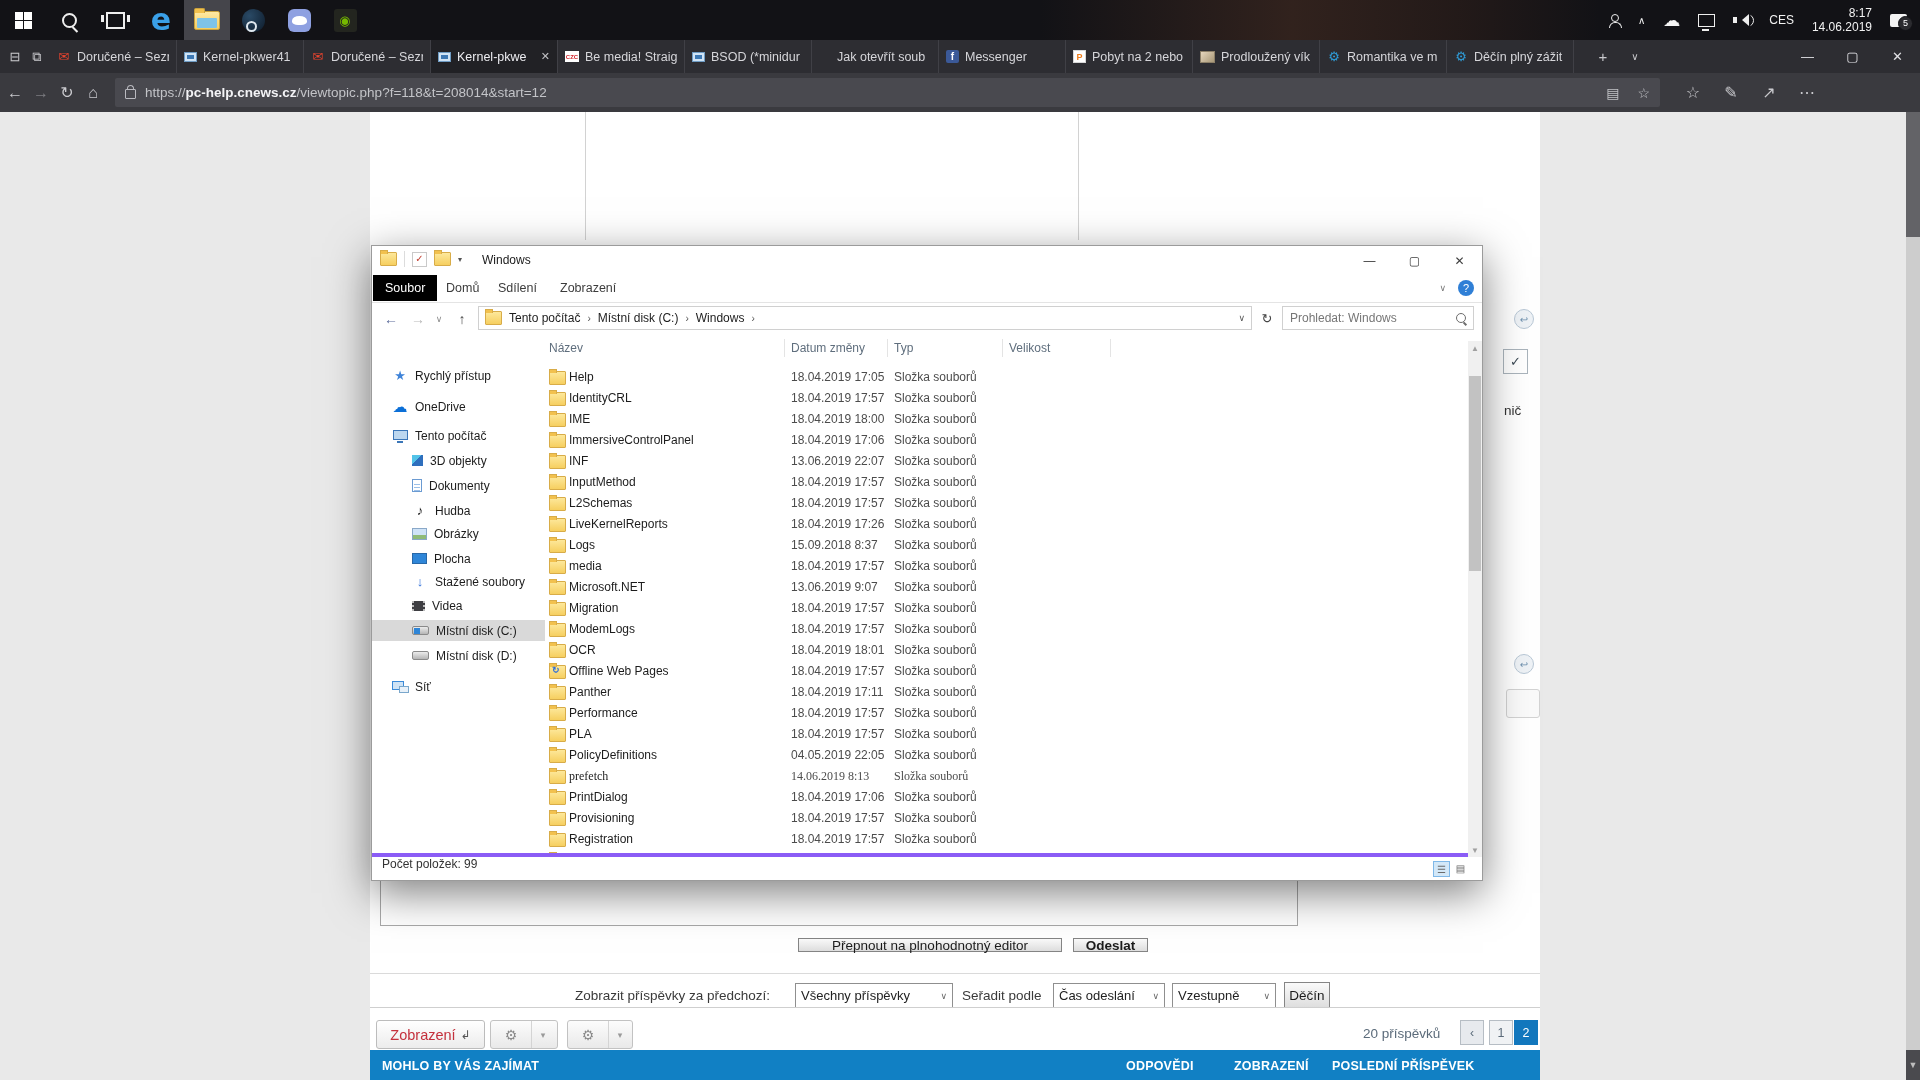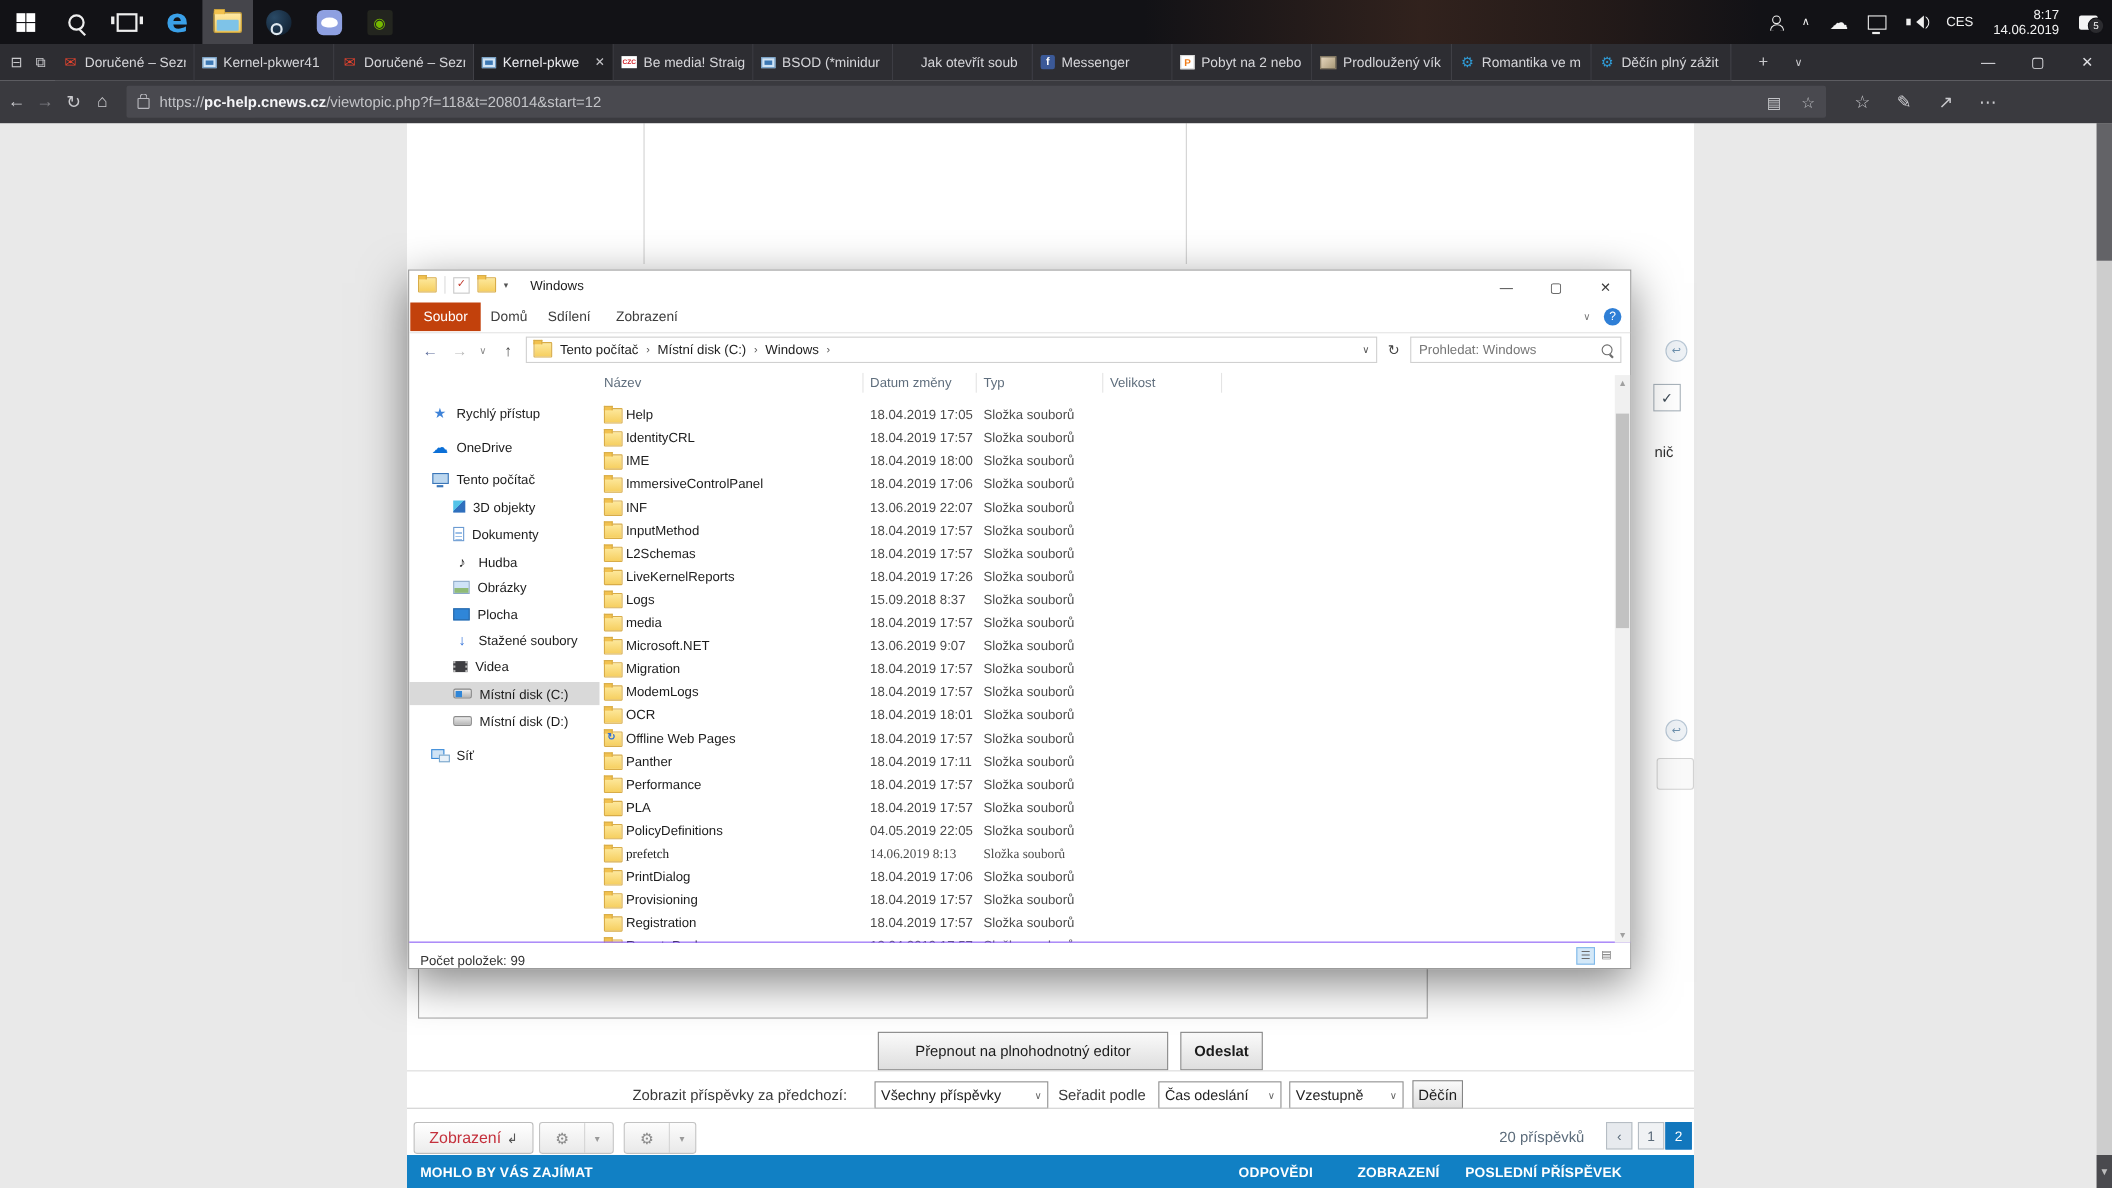--- a/index.html
+++ b/index.html
@@ -96,21 +96,21 @@
   .pi-brand{position:absolute;right:10px;top:22px;display:flex;align-items:center;gap:5px;color:#0a77d6;font-size:13px;font-weight:400}
   .pi-flag{width:12px;height:12px;display:grid;grid-template-columns:5px 5px;grid-template-rows:5px 5px;gap:1px}
   .pi-flag i{background:#0a77d6}
   .side-circle{position:absolute;width:18px;height:18px;border-radius:50%;background:#eef2f6;border:1px solid #b9c8d6;
       display:flex;align-items:center;justify-content:center;color:#6d90ad;font-size:10px}
   .side-check{position:absolute;left:1503px;top:237px;width:23px;height:23px;background:#fff;border:1px solid #aab4bc;
       display:flex;align-items:center;justify-content:center;color:#3d4a55;font-size:13px}
   .side-note{position:absolute;left:1504px;top:291px;font-size:13.5px;color:#333}
   .side-box{position:absolute;left:1506px;top:577px;width:32px;height:27px;border:1px solid #d3d3d3;border-radius:3px;background:#fafafa}
   .editor-box{position:absolute;left:380px;top:767px;width:916px;height:45px;background:#fff;border:1px solid #a8a8a8}
-  .btn-classic{position:absolute;height:35px;background:linear-gradient(#fafafa,#dedede);border:1px solid #858585;
+  .btn-classic{position:absolute;height:14px;background:linear-gradient(#fafafa,#dedede);border:1px solid #858585;
       display:flex;align-items:center;justify-content:center;font-size:13.5px;color:#1c1c1c;box-sizing:border-box}
   .hr{position:absolute;left:370px;width:1170px;height:1px;background:#dadada}
   .sort-label{position:absolute;font-size:13.5px;color:#3a3a3a}
   .sel{position:absolute;height:25px;background:#fff;border:1px solid #8f8f8f;display:flex;align-items:center;
       font-size:13px;color:#222;padding:0 5px;box-sizing:border-box}
   .sel .car{margin-left:auto;font-size:9px;color:#666;padding-left:6px}
   .reply-btn{position:absolute;left:376px;top:908px;width:107px;height:27px;border:1px solid #bcbcbc;border-radius:3px;
       background:linear-gradient(#ffffff,#ececec);display:flex;align-items:center;justify-content:center;gap:5px;
       color:#c4303c;font-size:14.5px}
   .tool-btn{position:absolute;top:908px;height:27px;border:1px solid #c2c2c2;border-radius:3px;background:linear-gradient(#fcfcfc,#e9e9e9);
@@ -136,21 +136,21 @@
   .qat{position:absolute;left:8px;top:5px;display:flex;align-items:center;gap:7px}
   .qat .sep{width:1px;height:16px;background:#dcdcdc}
   .mini-fldr{width:15px;height:12px;background:linear-gradient(#fde89b,#f6cf60);border:1px solid #d8ac48;border-radius:1px;position:relative}
   .mini-fldr::before{content:"";position:absolute;left:-1px;top:-3px;width:6px;height:3px;background:#f2c14e;border:1px solid #d8ac48;border-bottom:none}
   .qat-check{width:13px;height:13px;background:#fff;border:1px solid #c9c9c9;color:#c23b2e;font-size:10px;line-height:12px;text-align:center}
   .qat .car{font-size:8px;color:#555}
   .ex-title .t-text{position:absolute;left:110px;top:7px;font-size:12px;color:#1a1a1a}
   .ex-winbtn{position:absolute;top:0;width:45px;height:29px;display:flex;align-items:center;justify-content:center;color:#3c3c3c;font-size:12px}
   .ex-ribbon{position:absolute;left:0;top:29px;right:0;height:27px;border-bottom:1px solid #e4e4e4}
   .rtab{position:absolute;top:0;height:26px;display:flex;align-items:center;justify-content:center;font-size:12.5px;color:#3c3c3c;padding:0 12px}
-  .rtab.file{background:#c2410c;color:#fff}
+  .rtab.file{background:#000000;color:#fff}
   .rb-right{position:absolute;right:8px;top:5px;display:flex;gap:12px;align-items:center}
   .rb-car{color:#777;font-size:9px}
   .rb-help{width:16px;height:16px;border-radius:50%;background:#2f7fd6;color:#fff;font-size:11px;display:flex;align-items:center;justify-content:center}
   .ex-addr{position:absolute;left:0;top:56px;right:0;height:33px}
   .ex-nav{position:absolute;top:0;height:33px;display:flex;align-items:center;justify-content:center;font-size:14px}
   .crumb-box{position:absolute;left:106px;top:4px;width:774px;height:24px;border:1px solid #d0d0d0;display:flex;align-items:center;padding:0 6px;box-sizing:border-box}
   .crumbs{display:flex;align-items:center;gap:7px;font-size:12px;color:#1c1c1c;flex:1}
   .crumbs .gt{color:#555;font-size:10px}
   .crumb-box .car{font-size:9px;color:#555;margin-left:auto}
   .refresh{position:absolute;left:884px;top:4px;width:22px;height:24px;display:flex;align-items:center;justify-content:center;color:#444;font-size:13px}
@@ -187,21 +187,21 @@
   .f-row .nm{position:absolute;left:24px;top:3px;font-size:12px;color:#1c1c1c;white-space:nowrap}
   .f-row .dt{position:absolute;left:246px;top:3px;font-size:12px;color:#4c4c4c;white-space:nowrap}
   .f-row .tp{position:absolute;left:349px;top:3px;font-size:12px;color:#4c4c4c;white-space:nowrap}
   .fldr{position:absolute;left:4px;top:4px;width:15px;height:12px;background:linear-gradient(#fde89b,#f6cf60);border:1px solid #d8ac48;border-radius:1px}
   .fldr::before{content:"";position:absolute;left:-1px;top:-3px;width:6px;height:3px;background:#f2c14e;border:1px solid #d8ac48;border-bottom:none}
   .fldr.web::after{content:"↻";position:absolute;left:2px;top:-1px;color:#2f6fd8;font-size:9px;font-weight:700}
   .ex-scroll{position:absolute;top:95px;right:0;width:14px;bottom:23px;background:#f0f0f0;z-index:3}
   .ex-scroll .up,.ex-scroll .dn{position:absolute;left:0;width:14px;height:14px;color:#a0a0a0;font-size:8px;display:flex;align-items:center;justify-content:center}
   .ex-scroll .dn{bottom:0}
   .ex-thumb{position:absolute;left:1px;top:35px;width:12px;height:195px;background:#c2c2c2}
-  .ex-status{position:absolute;left:0;bottom:0;right:0;height:23px;border-top:1px solid #8b5cf6;display:flex;align-items:flex-end}
+  .ex-status{position:absolute;left:0;bottom:0;right:0;height:23px;border-top:4px solid #8b5cf6;display:flex;align-items:flex-start}
   .ex-status .st{margin-left:10px;font-size:12px;color:#333}
   .view-ic{position:absolute;bottom:3px;width:17px;height:16px;border:1px solid transparent;display:flex;align-items:center;justify-content:center;font-size:10px;color:#6b6b6b}
   .view-ic.sel{background:#d3e8f8;border-color:#7fb8e8}
 </style>
 </head>
 <body>
 
 <div class="page">
   <div class="content">
     <div class="vline" style="left:215px"></div>

